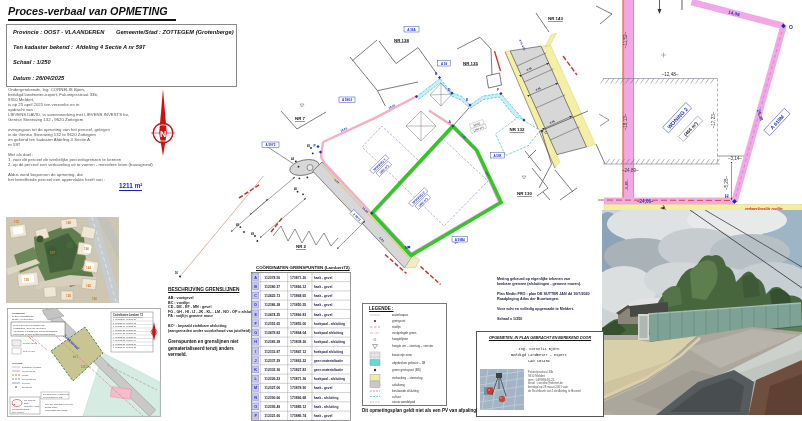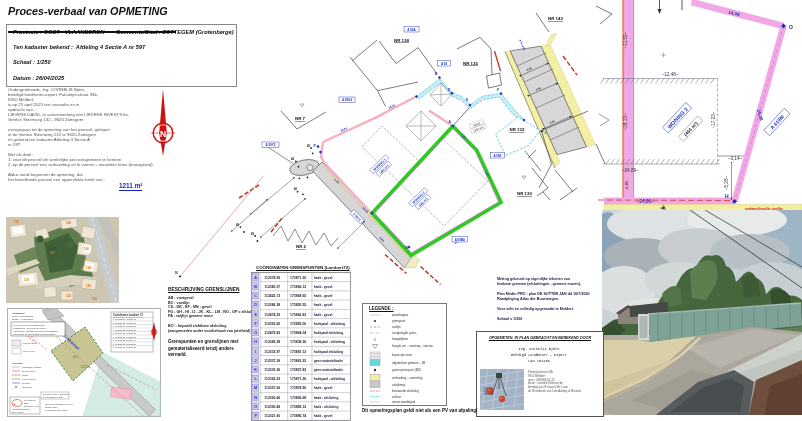--- a/index.html
+++ b/index.html
@@ -5,21 +5,21 @@
 html,body{margin:0;padding:0;background:#fff;width:802px;height:421px;overflow:hidden;
  font-family:"Liberation Sans",sans-serif;}
 .abs{position:absolute;}
 .bi{font-weight:bold;font-style:italic;}
 svg{display:block;}
 </style>
 </head>
 <body>
 <div class="abs" style="left:0;top:0;width:802px;height:421px;">
 
-<div class="abs bi" style="left:8px;top:5px;font-size:10.8px;color:#111;border-bottom:2px solid #111;padding-bottom:14px;padding-right:8px;">Proces-verbaal van OPMETING</div>
+<div class="abs bi" style="left:8px;top:5px;font-size:10.8px;color:#111;border-bottom:2px solid #111;padding-bottom:2px;padding-right:8px;">Proces-verbaal van OPMETING</div>
 
 <div class="abs" style="left:6px;top:24px;width:229px;height:61px;border:1px solid #888;"></div>
 
 <div class="abs bi" style="left:13px;top:29px;font-size:5.7px;color:#111;">Provincie : OOST - VLAANDEREN</div>
 
 <div class="abs bi" style="left:116px;top:29px;font-size:5.7px;color:#111;">Gemeente/Stad : ZOTTEGEM (Grotenberge)</div>
 
 <div class="abs bi" style="left:13px;top:44px;font-size:5.7px;color:#111;">Ten kadaster bekend :&nbsp; Afdeling 4 Sectie A nr 59T</div>
 
 <div class="abs bi" style="left:13px;top:59px;font-size:5.7px;color:#111;">Schaal : 1/250</div>

